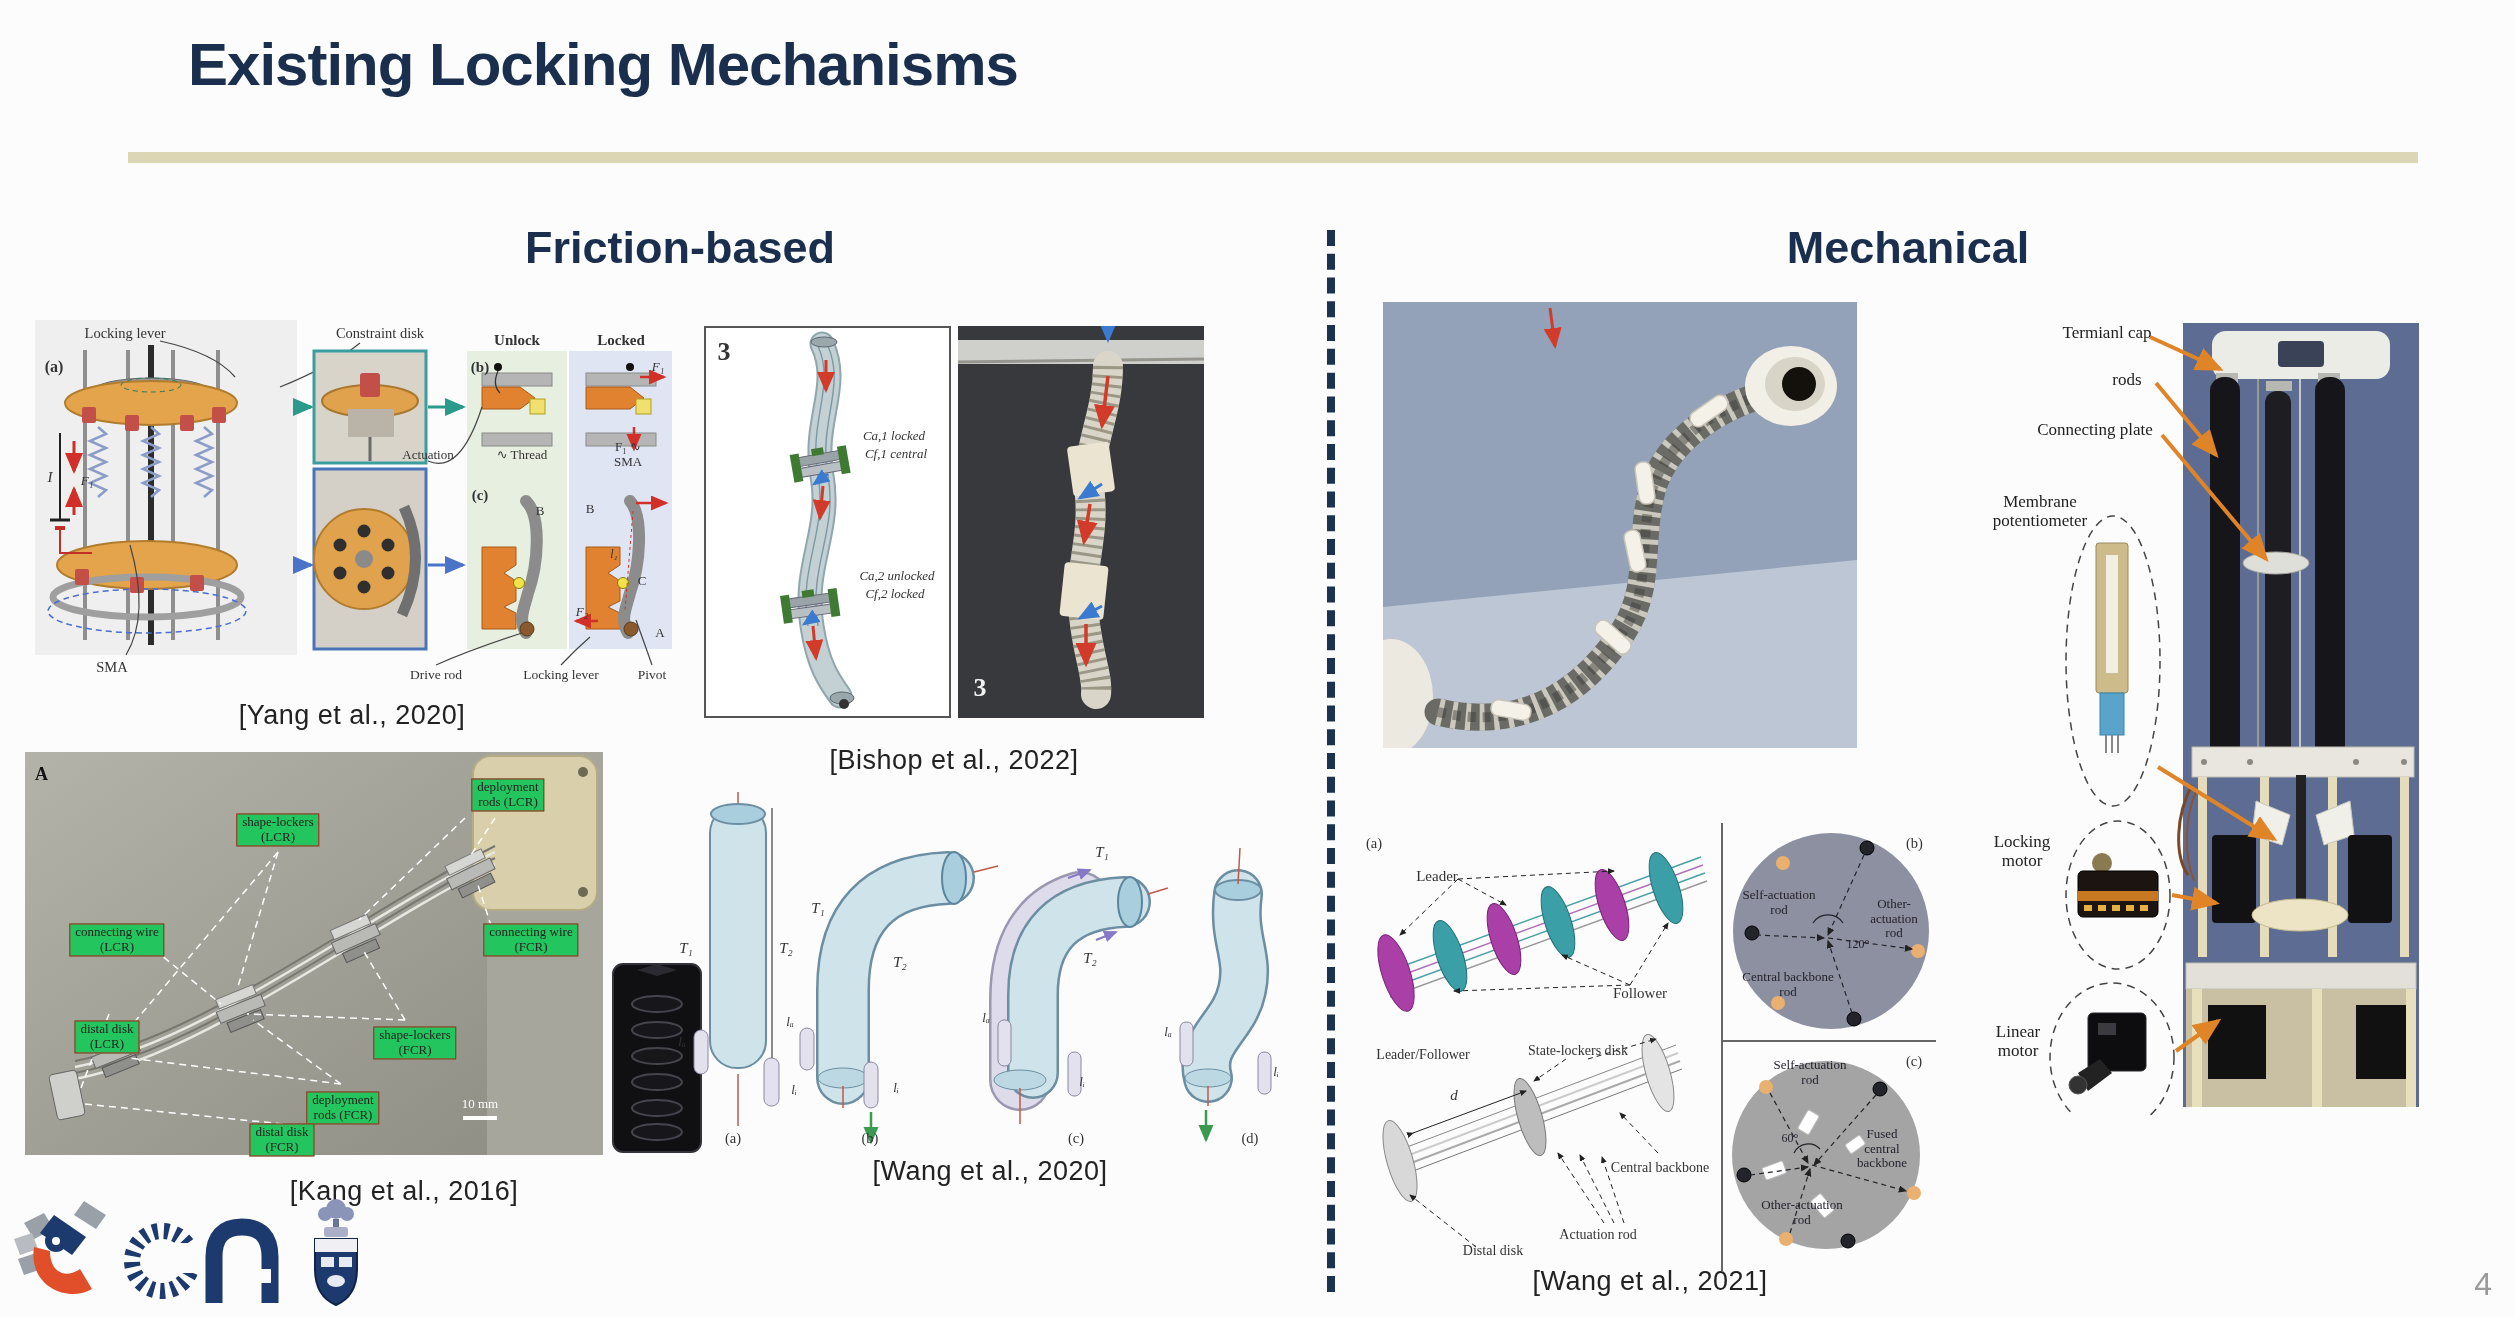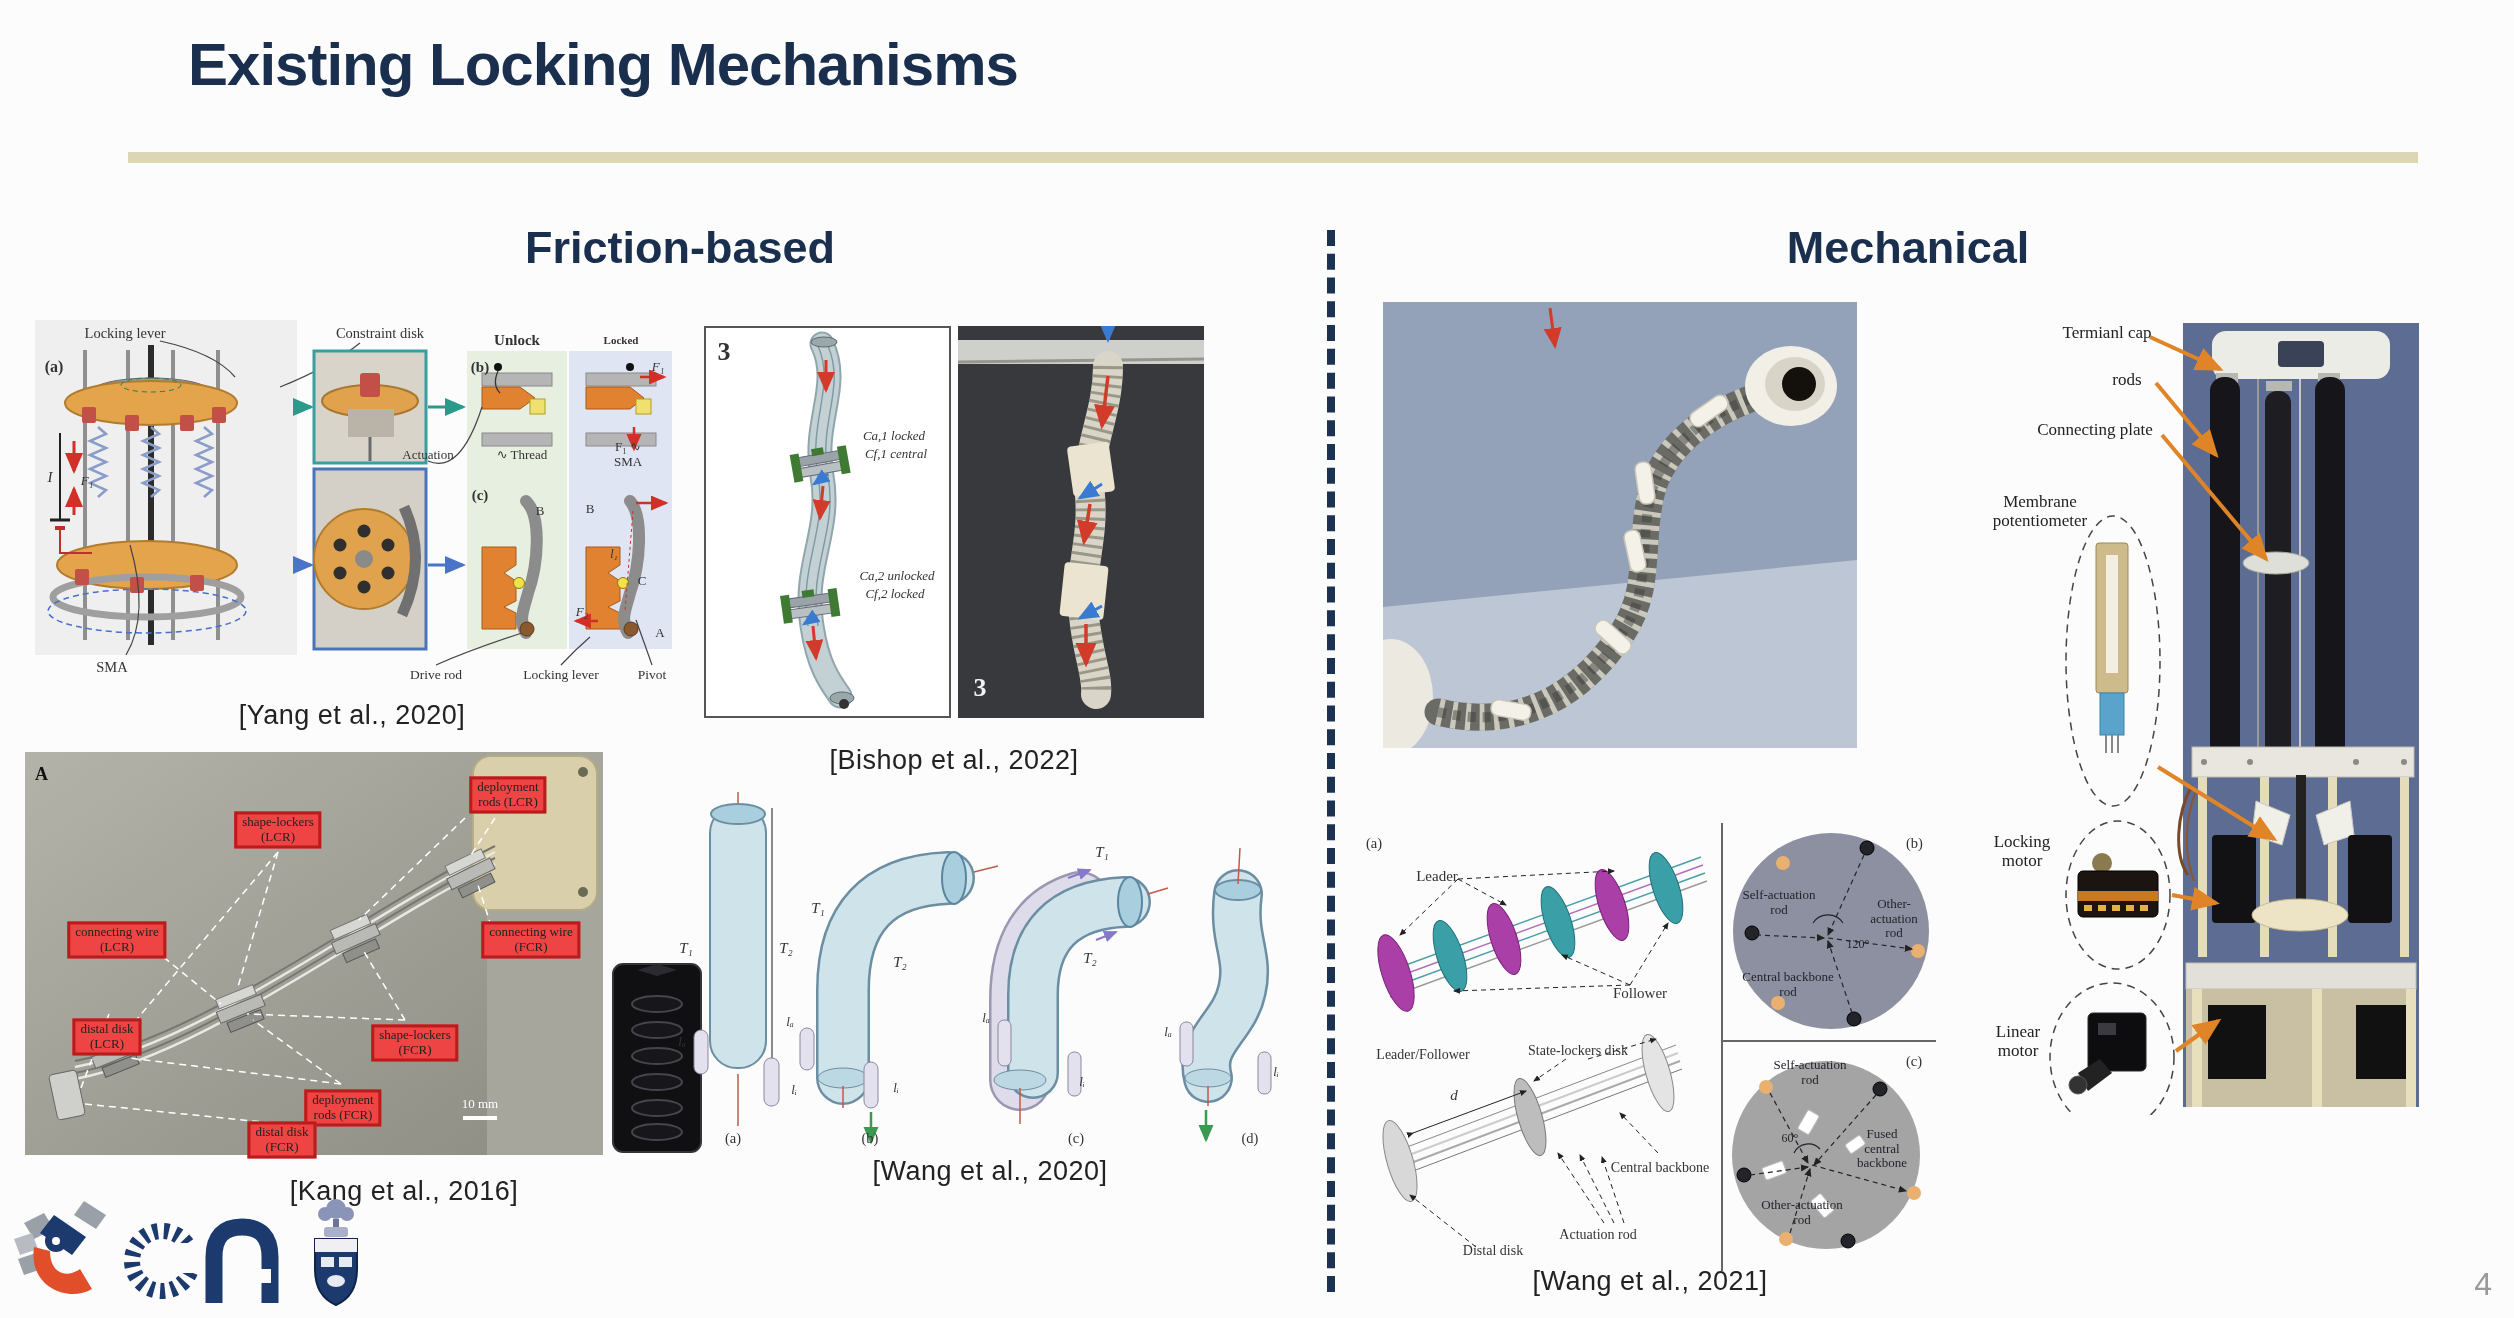--- a/index.html
+++ b/index.html
@@ -11,21 +11,21 @@
   .section-header{width:520px;text-align:center;font-size:45px;font-weight:bold;color:#1a2f4e;}
   #divider{left:1327px;top:230px;height:1062px;width:0;border-left:8px dashed #1b3350;}
   #page-number{right:22px;top:1266px;font-size:32px;color:#9a9a9a;}
   .cap{position:absolute;width:520px;text-align:center;font-size:27px;color:#222;
        font-family:"Liberation Sans",sans-serif;letter-spacing:0.5px;}
   .fig{position:absolute;}
   .flabel{position:absolute;font-family:"Liberation Serif","DejaVu Sans",serif;color:#333;
           text-align:center;transform:translate(-50%,-50%);white-space:pre-line;line-height:1.12;
           font-size:14.5px;}
   .fl-tl{transform:none;}
-  .fbox{background:#ef4444;border:3px solid #b91c1c;padding:1px 5px;font-size:13px;color:#222;}
+  .fbox{background:#22c55e;border:1px solid #b91c1c;padding:1px 5px;font-size:13px;color:#222;}
   .ital{font-style:italic;}
   .bold{font-weight:bold;}
   .white{color:#f2f2f2;}
   svg{position:absolute;left:0;top:0;}
 </style>
 </head>
 <body>
 
 <div id="slide">
 
@@ -153,21 +153,21 @@
 
       <path d="M406,350 Q440,335 492,318" stroke="#444" stroke-width="1.2" fill="none"></path>
       <path d="M531,350 Q545,335 560,322" stroke="#444" stroke-width="1.2" fill="none"></path>
       <path d="M622,350 Q615,330 606,305" stroke="#444" stroke-width="1.2" fill="none"></path>
       <path d="M398,146 Q430,160 452,92" stroke="#444" stroke-width="1.2" fill="none"></path>
     </svg>
     <div class="flabel" style="left:95px;top:18px;">Locking lever</div>
     <div class="flabel" style="left:350px;top:18px;">Constraint disk</div>
     <div class="flabel bold" style="left:24px;top:52px;font-size:16px;">(a)</div>
     <div class="flabel bold" style="left:487px;top:25px;font-size:15px;">Unlock</div>
-    <div class="flabel bold" style="left:591px;top:25px;font-size:11px;">Locked</div>
+    <div class="flabel bold" style="left:591px;top:25px;font-size:15px;">Locked</div>
     <div class="flabel bold" style="left:450px;top:52px;font-size:15px;">(b)</div>
     <div class="flabel bold" style="left:450px;top:180px;font-size:15px;">(c)</div>
     <div class="flabel" style="left:398px;top:140px;font-size:13px;">Actuation</div>
     <div class="flabel" style="left:492px;top:140px;font-size:13px;">∿ Thread</div>
     <div class="flabel" style="left:598px;top:140px;font-size:13px;">F₁ ∿ SMA</div>
     <div class="flabel ital" style="left:20px;top:162px;font-size:15px;">I</div>
     <div class="flabel ital" style="left:57px;top:166px;font-size:13px;">F₁</div>
     <div class="flabel ital" style="left:628px;top:52px;font-size:13px;">F₁</div>
     <div class="flabel ital" style="left:584px;top:240px;font-size:12px;">l₁</div>
     <div class="flabel ital" style="left:552px;top:297px;font-size:13px;">F₂</div>

